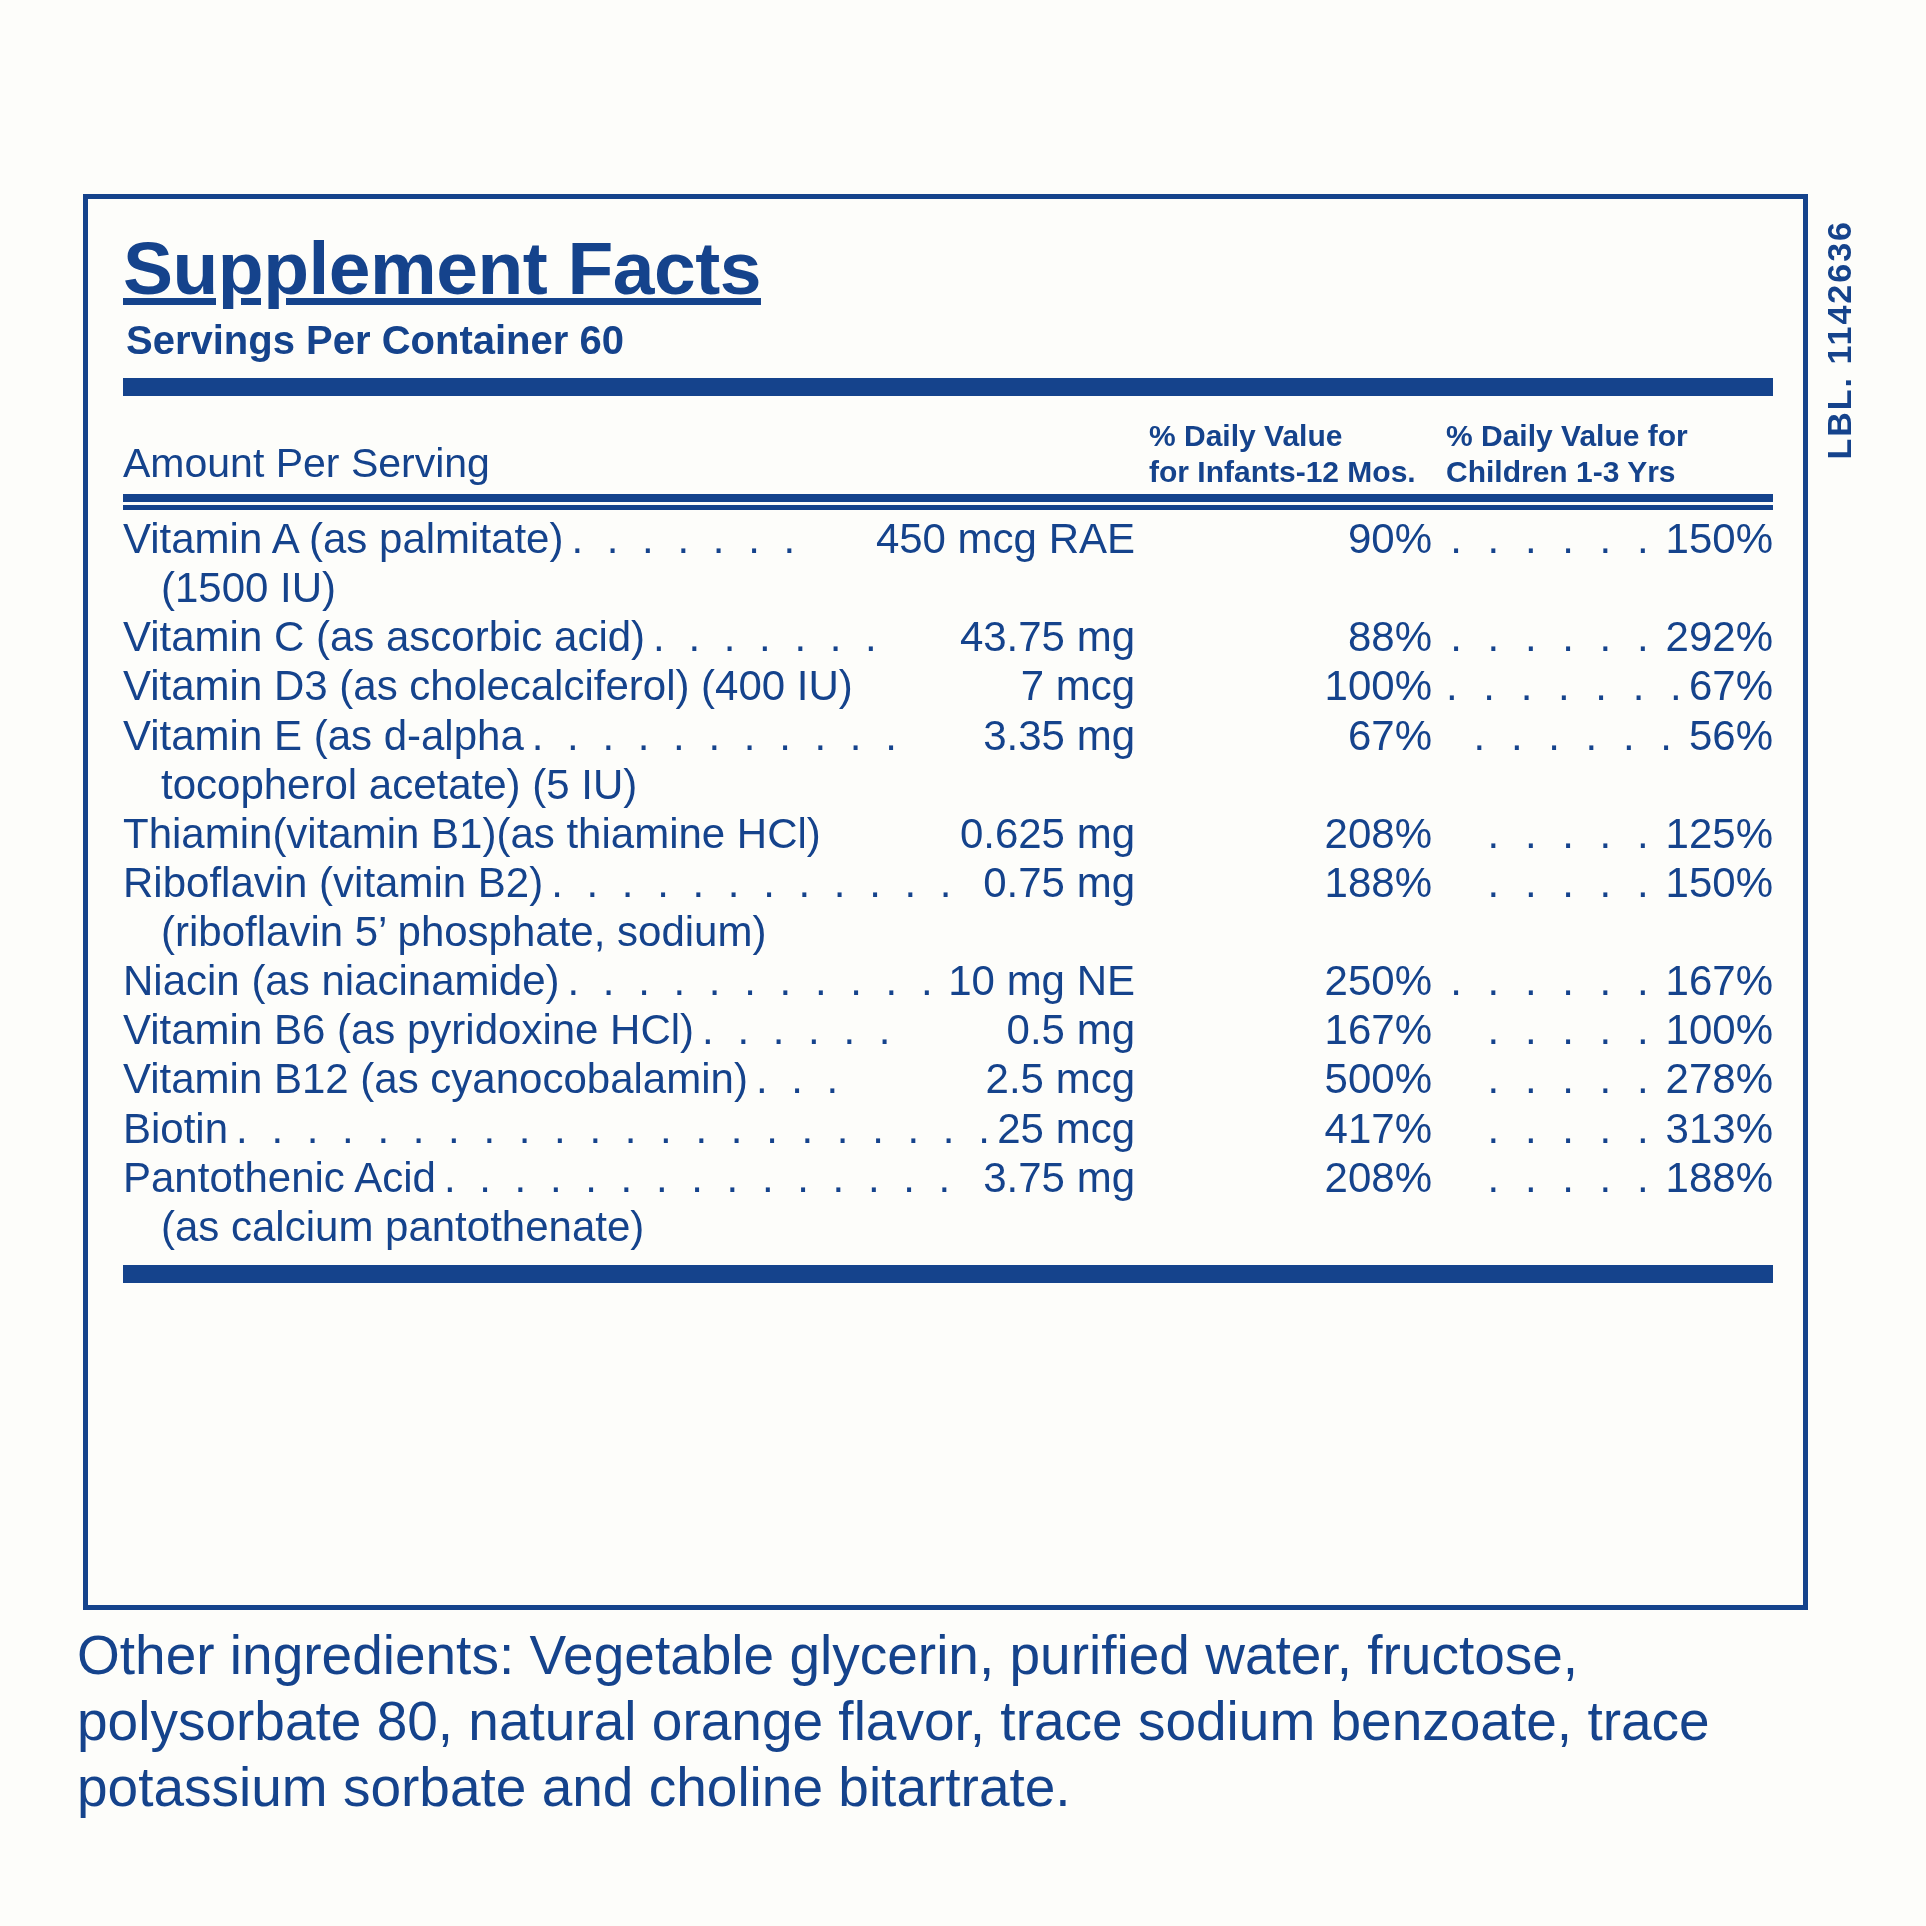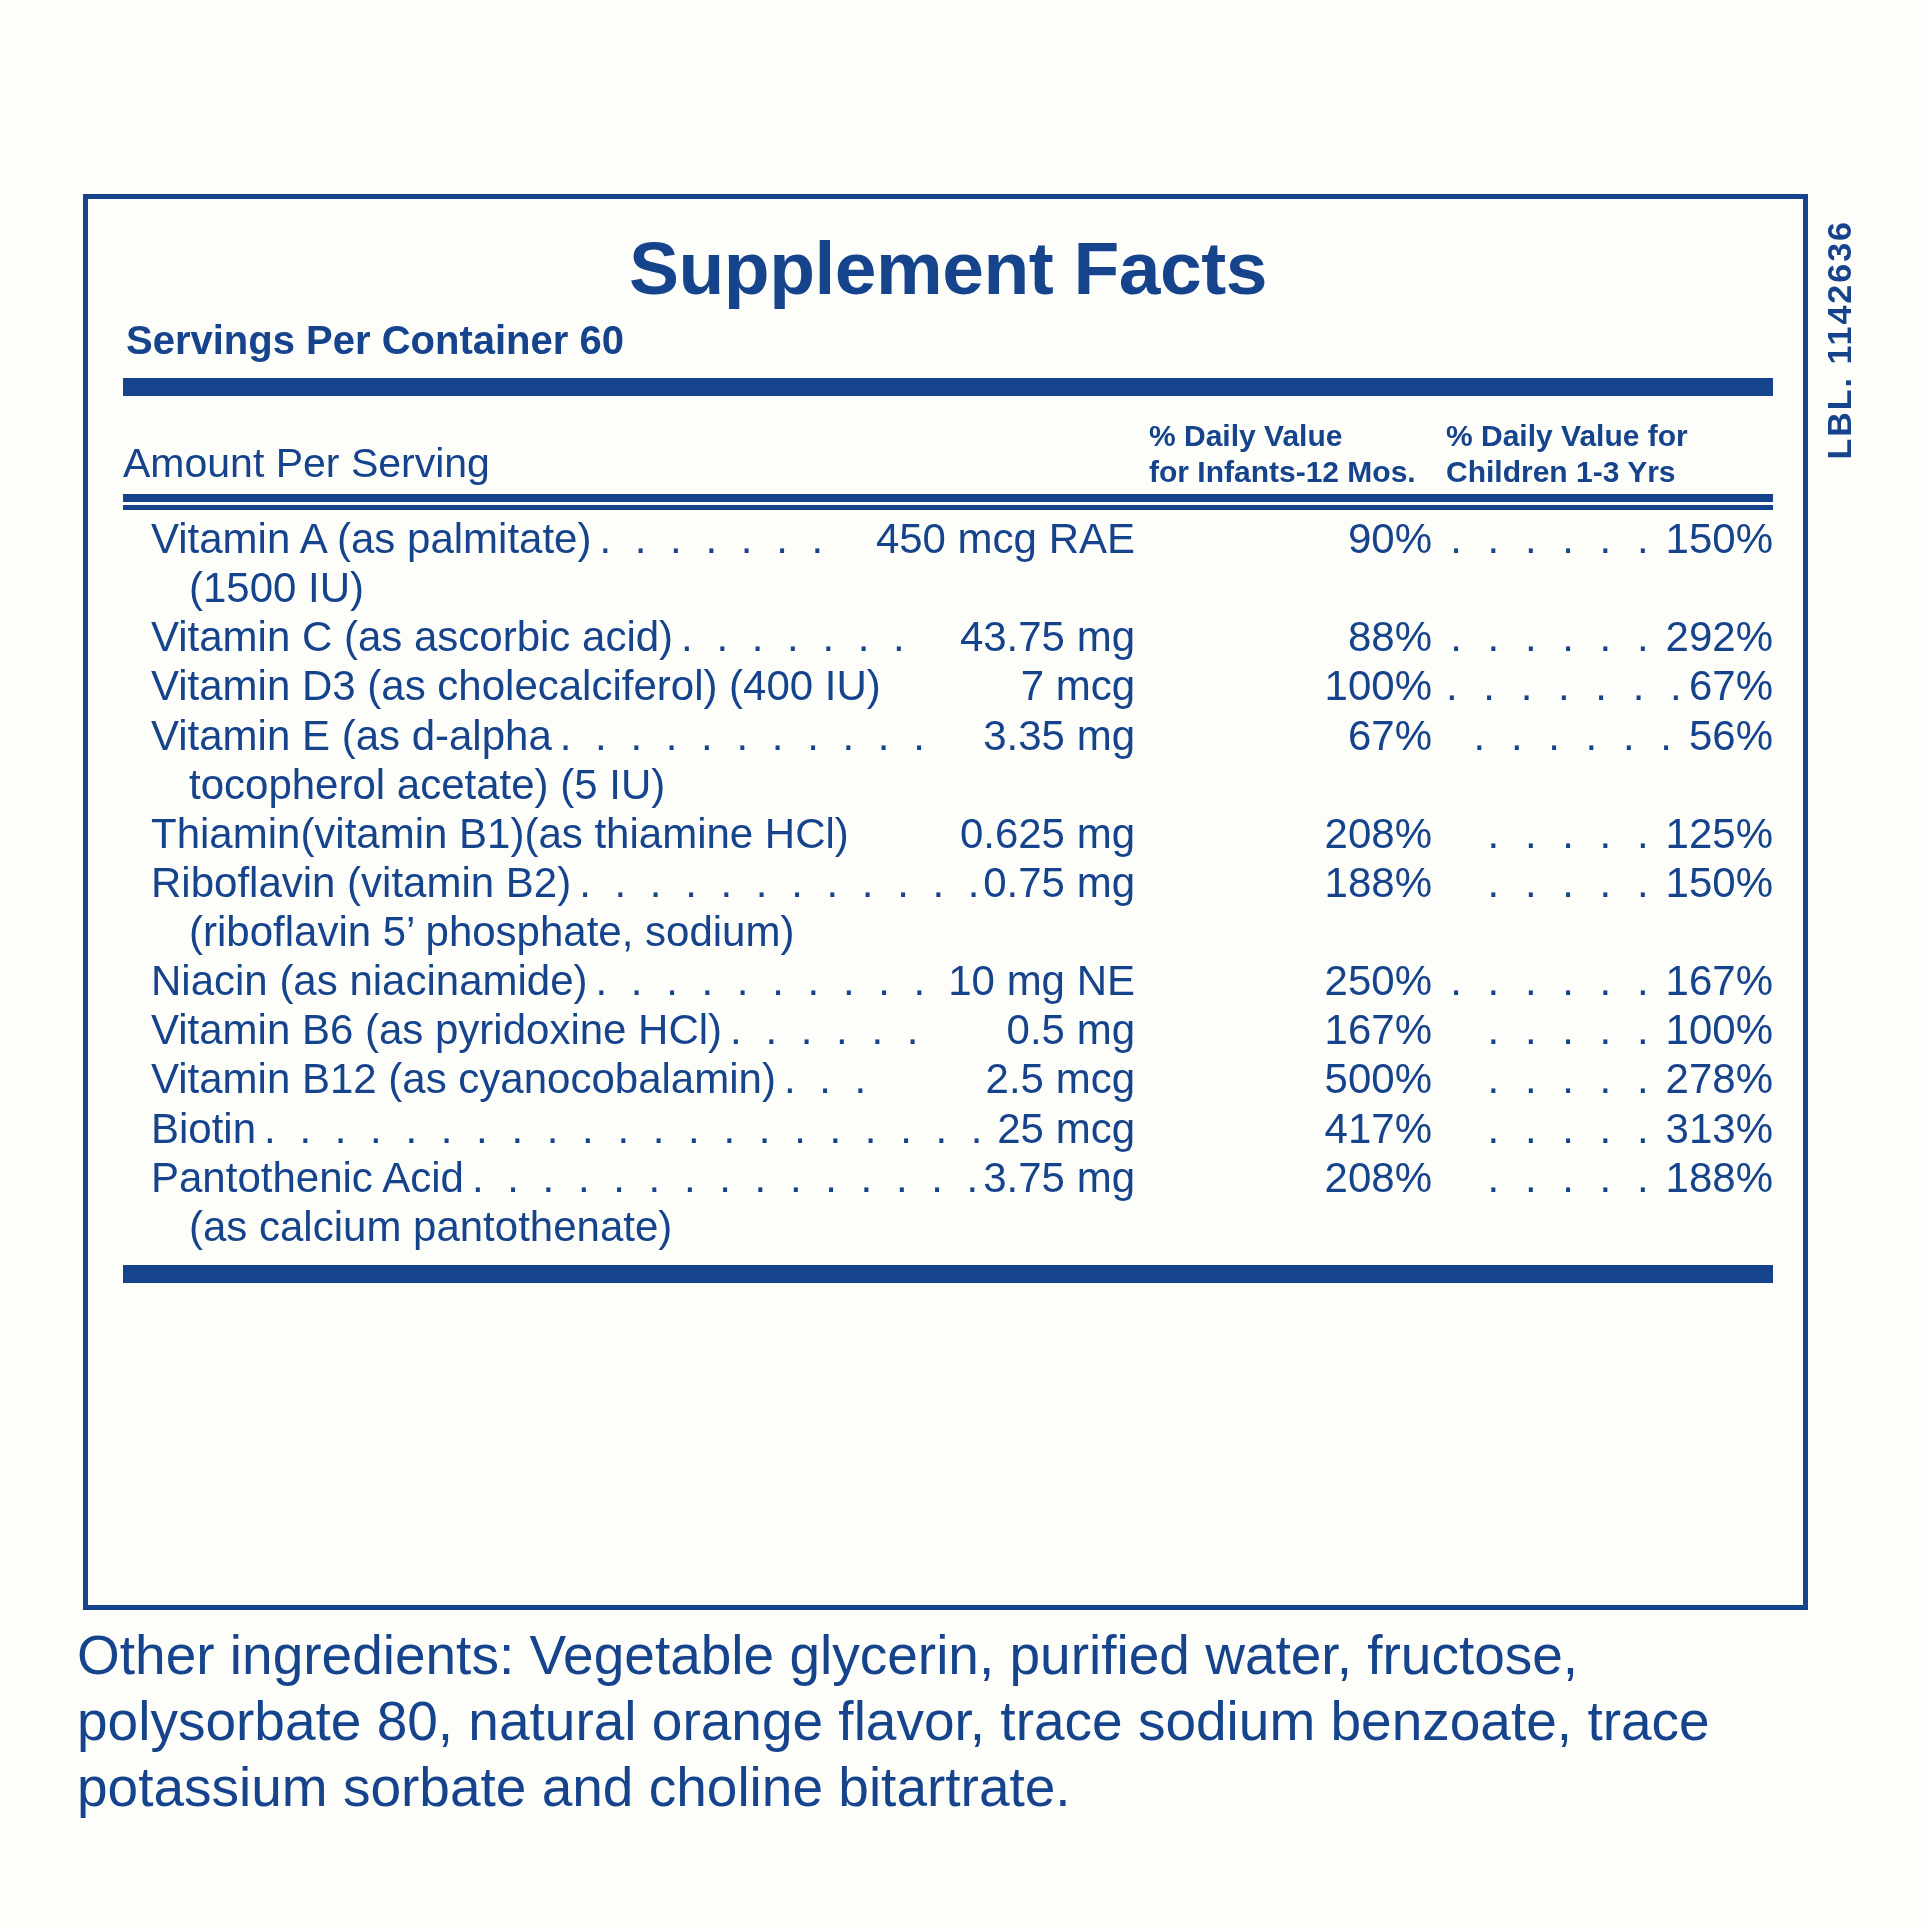--- a/index.html
+++ b/index.html
@@ -27,24 +27,25 @@
   }
   .inner {
     position: absolute;
     left: 35px;
     top: 10px;
     right: 30px;
   }
   .title {
     font-size: 75px;
     font-weight: bold;
-    text-align: center;
+    text-align: left;
     letter-spacing: -0.5px;
     margin: 18px 0 6px 0;
     line-height: 1.1;
+    text-decoration: underline;
   }
   .serving {
     font-size: 40px;
     font-weight: bold;
     line-height: 1.22;
     margin-left: 3px;
   }
   .rule-thick {
     height: 18px;
     background: #15438c;
@@ -75,21 +76,20 @@
     font-size: 30px;
     font-weight: bold;
     line-height: 1.18;
     white-space: pre-line;
   }
   .hdr-col.c1 { width: 297px; }
   .hdr-col.c2 { width: 327px; }
 
   .rows {
     margin-top: 4px;
-    margin-left: 28px;
   }
   .nrow {
     display: flex;
     align-items: baseline;
     font-size: 42px;
     line-height: 1.17;
     white-space: nowrap;
   }
   .nm {
     flex: 0 0 auto;

